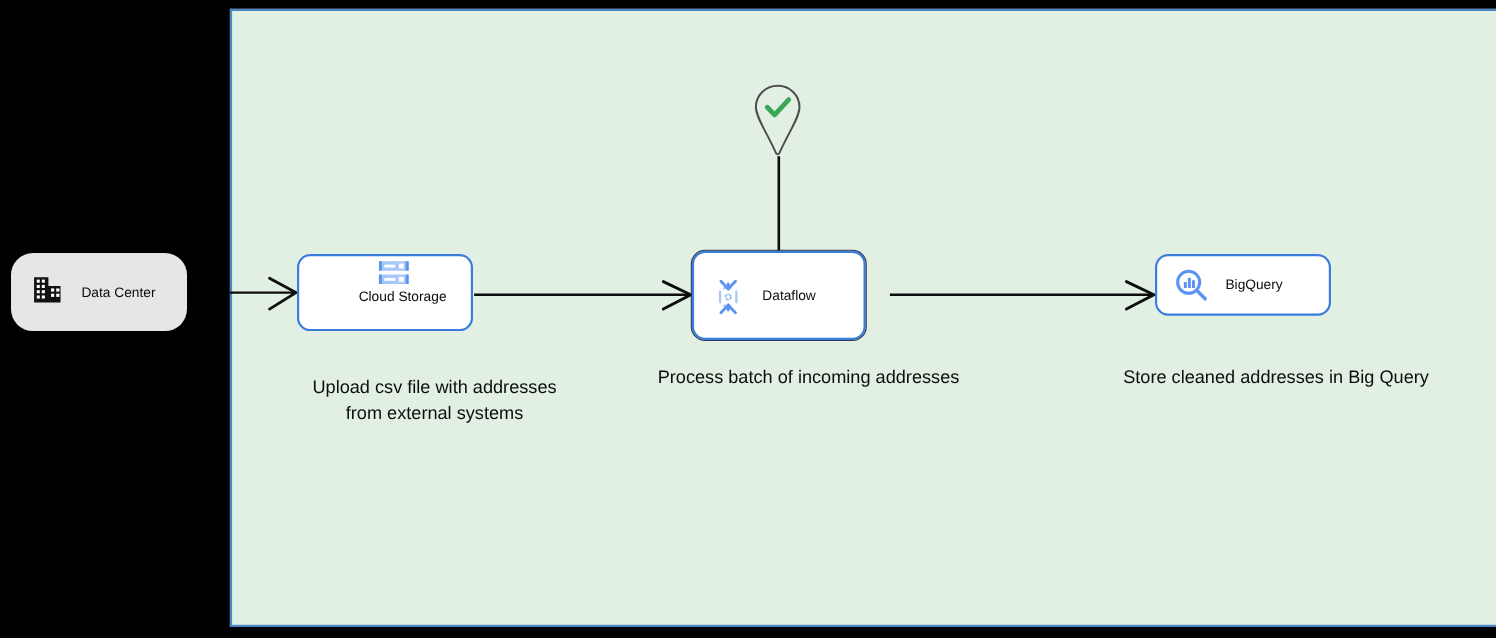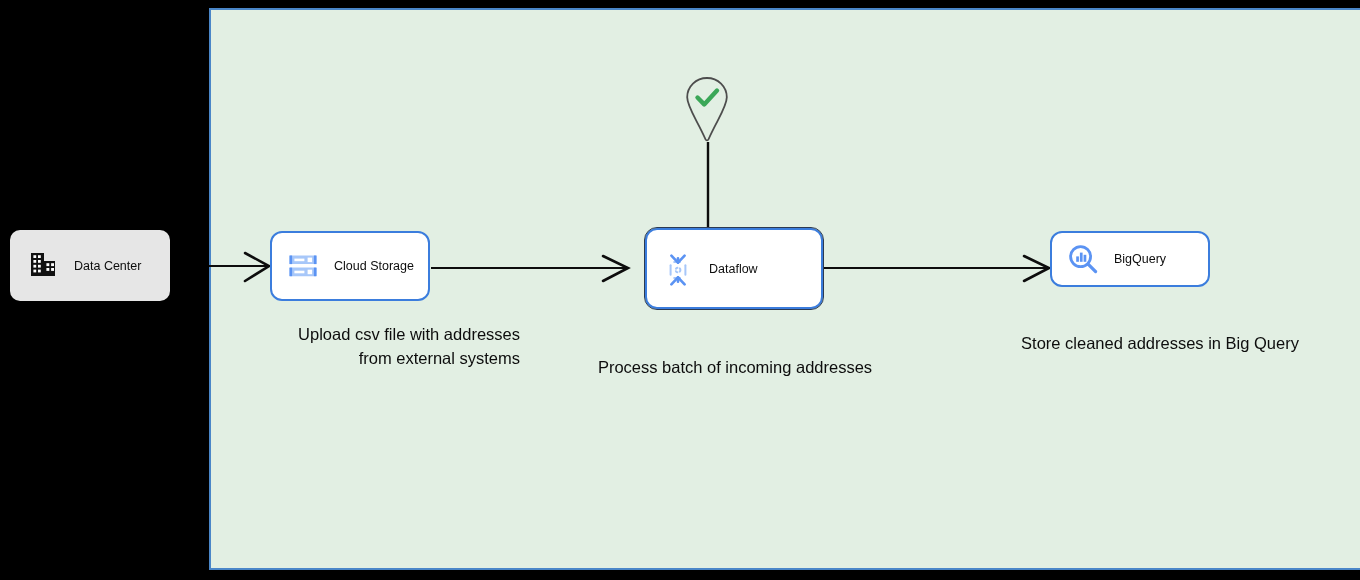--- a/index.html
+++ b/index.html
@@ -32,21 +32,21 @@
   
   .abs { position: absolute; }
 
   
   #data-center {
     left: 10px;
     top: 230px;
     width: 160px;
     height: 71px;
     background: #e6e6e6;
-    border-radius: 10px;
+    border-radius: 20px;
     display: flex;
     align-items: center;
     padding-left: 18px;
     box-sizing: border-box;
   }
   #data-center .dc-label {
     font-size: 12.5px;
     color: #0d0d0d;
     margin-left: 16px;
     white-space: nowrap;
@@ -69,42 +69,41 @@
     margin-left: 16px;
     white-space: nowrap;
   }
   .node .node-icon {
     flex: 0 0 auto;
     width: 30px;
     height: 30px;
     display: block;
   }
 
-  #node-cloud-storage { left: 270px; top: 231px; width: 160px; height: 70px; }
+  #node-cloud-storage { left: 270px; top: 231px; width: 160px; height: 70px; flex-direction: column; }
   #node-bigquery      { left: 1050px; top: 231px; width: 160px; height: 56px; }
 
   
   #node-dataflow {
-    left: 629px; top: 228px; width: 178px; height: 81px;
+    left: 629px; top: 228px; width: 158px; height: 81px;
     border: 2px solid #3b7ddd;
     outline: 1.5px solid #2b3a52;
     outline-offset: 0px;
-    margin-left: 16px;
   }
 
   
   .caption {
     position: absolute;
     font-size: 16.5px;
     color: #0d0d0d;
     line-height: 24px;
     white-space: pre-line;
   }
-  #caption-storage  { left: 270px; top: 322px; width: 250px; text-align: right; }
-  #caption-dataflow { left: 520px; top: 331px; width: 430px; text-align: center; margin-top: 24px; }
+  #caption-storage  { left: 270px; top: 340px; width: 250px; text-align: center; }
+  #caption-dataflow { left: 520px; top: 331px; width: 430px; text-align: center; }
   #caption-bigquery { left: 945px; top: 331px; width: 430px; text-align: center; }
 
   
   #api-node {
     left: 684px;
     top: 75px;
     display: flex;
     align-items: flex-start;
   }
   #api-node .api-label {

